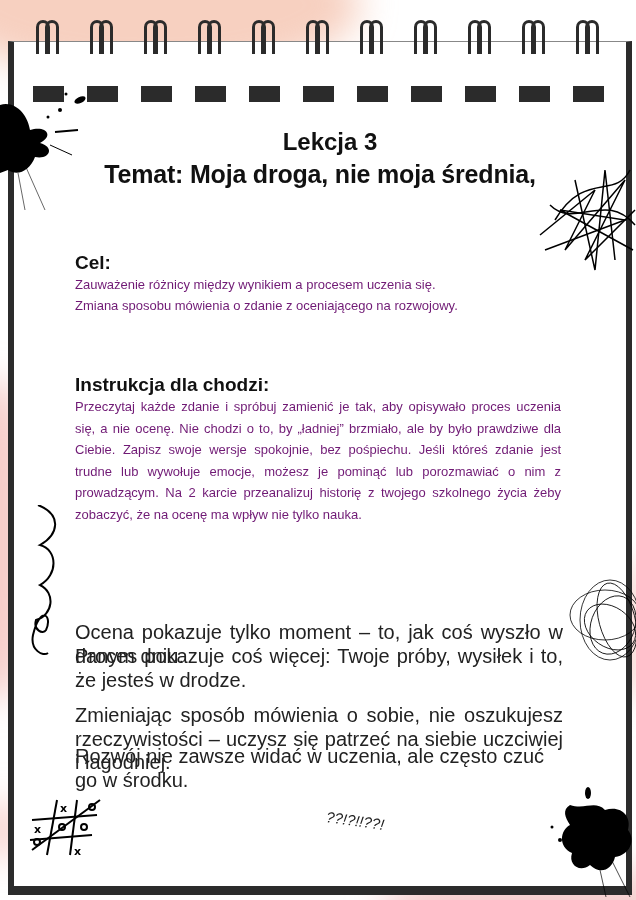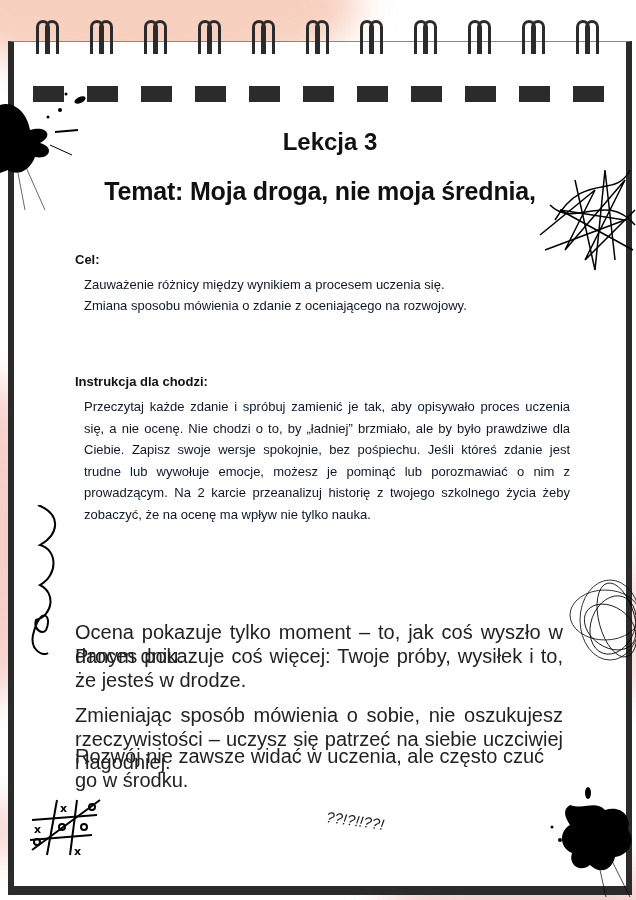--- a/index.html
+++ b/index.html
@@ -28,24 +28,24 @@
   .ring .loop {
     position: absolute; top: 0; width: 14px; height: 34px;
     border: 3px solid #2b2b2b; border-bottom: none; border-radius: 8px 8px 0 0; box-sizing: border-box;
   }
   .ring .l1 { left: 3px; }
   .ring .l2 { left: 12px; }
   .ring .block { position: absolute; left: 0; top: 66px; width: 31px; height: 16px; background: #2b2b2b; }
 
   .title { position: absolute; left: 0; width: 636px; text-align: center; font-weight: bold; }
   .t1 { top: 128px; font-size: 24px; left: 12px; }
-  .t2 { top: 160px; font-size: 25px; left: 10px; width: 620px; letter-spacing: -0.2px; margin-top: 17px; }
+  .t2 { top: 160px; font-size: 25px; left: 10px; width: 620px; letter-spacing: -0.2px; }
 
-  .h { position: absolute; left: 75px; font-weight: bold; font-size: 13px; }
-  .p { position: absolute; left: 84px; width: 486px; font-size: 13px; line-height: 21px; color: #0f172a; }
+  .h { position: absolute; left: 75px; font-weight: bold; font-size: 19px; }
+  .p { position: absolute; left: 75px; width: 486px; font-size: 13px; line-height: 21px; color: #701a75; }
   .just { text-align: justify; }
   .big { position: absolute; left: 75px; width: 488px; font-size: 20px; line-height: 23.5px; color: #222; }
   .qm { position: absolute; left: 326px; top: 812px; font-size: 15px; font-style: italic; transform: rotate(8deg); letter-spacing: 0px; color: #222; }
 </style>
 </head>
 <body>
 
 <div class="wash wash-top"></div>
 <div class="wash wash-left"></div>
 <div class="wash wash-right"></div>

